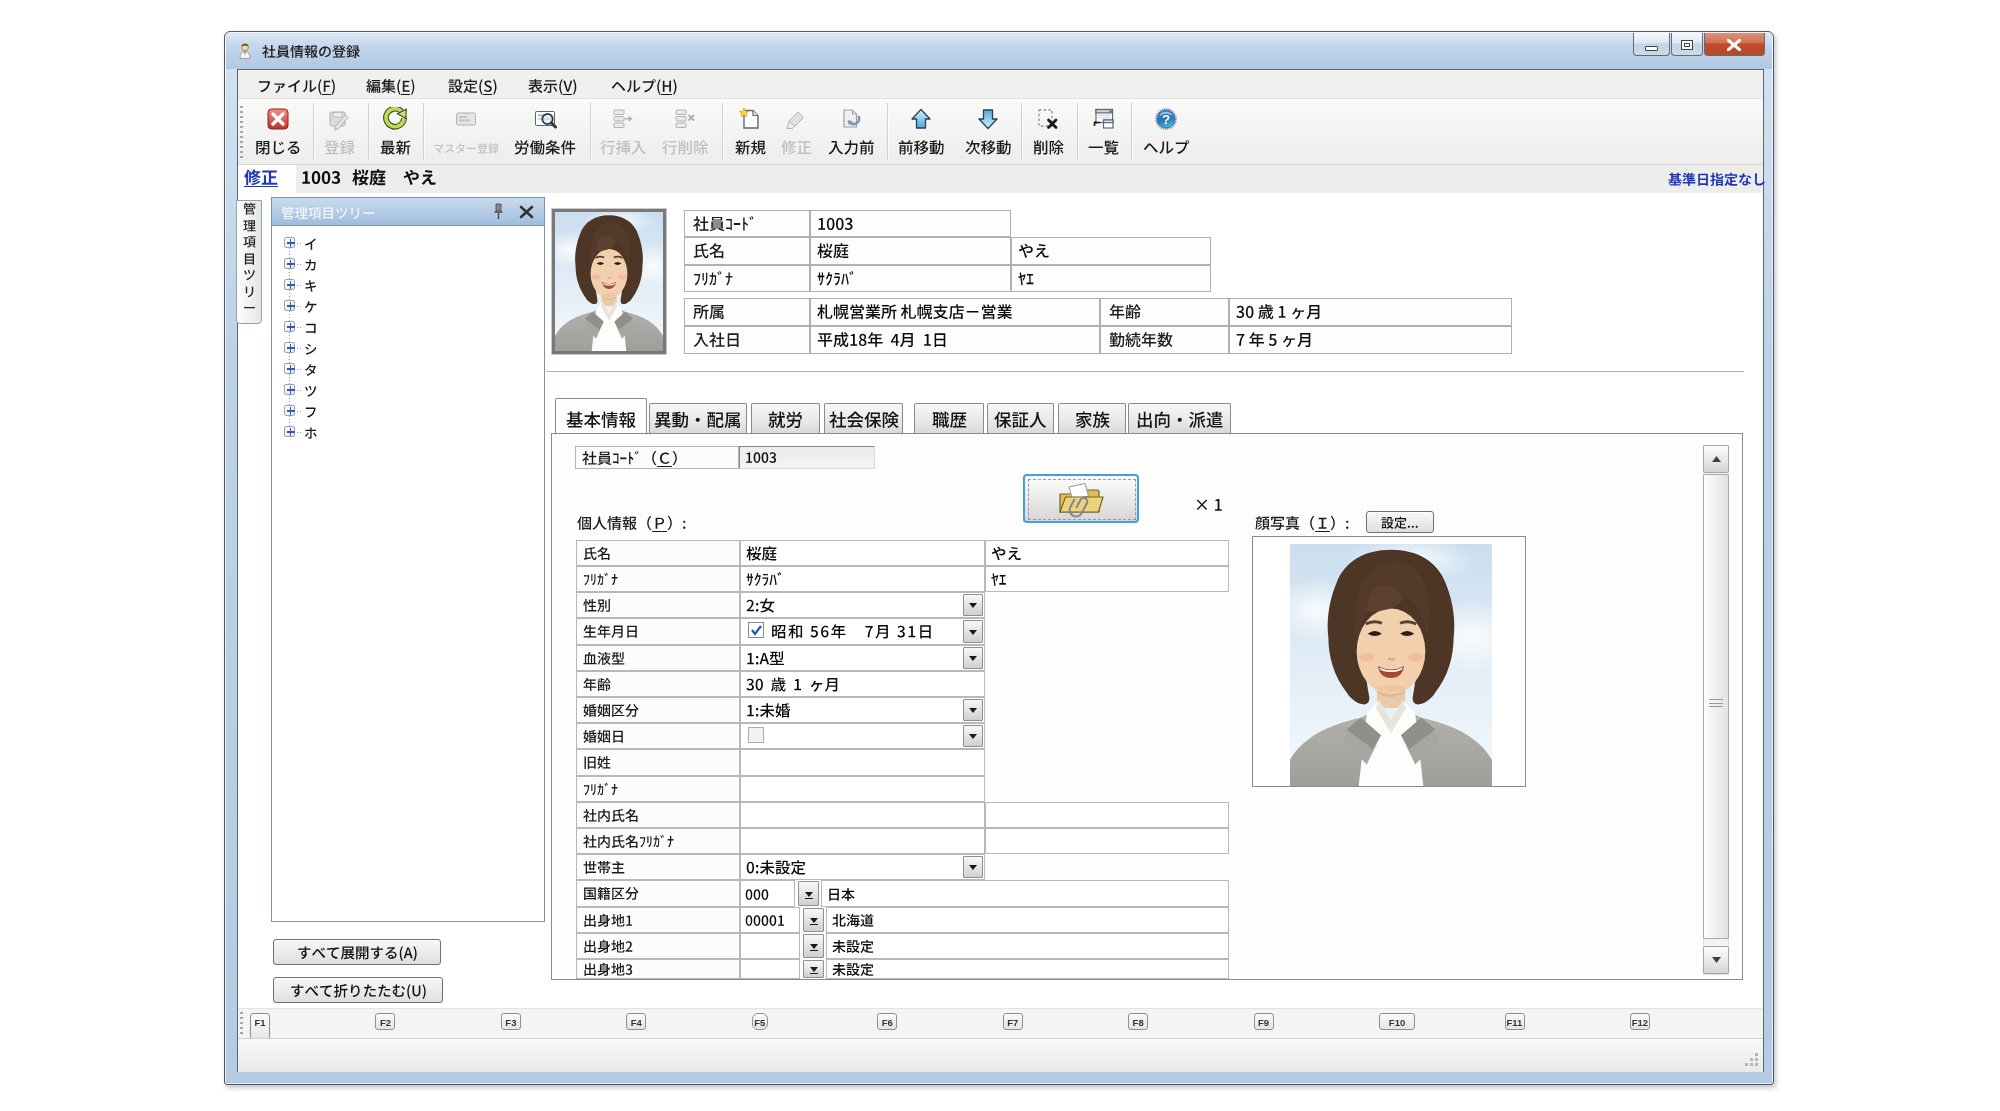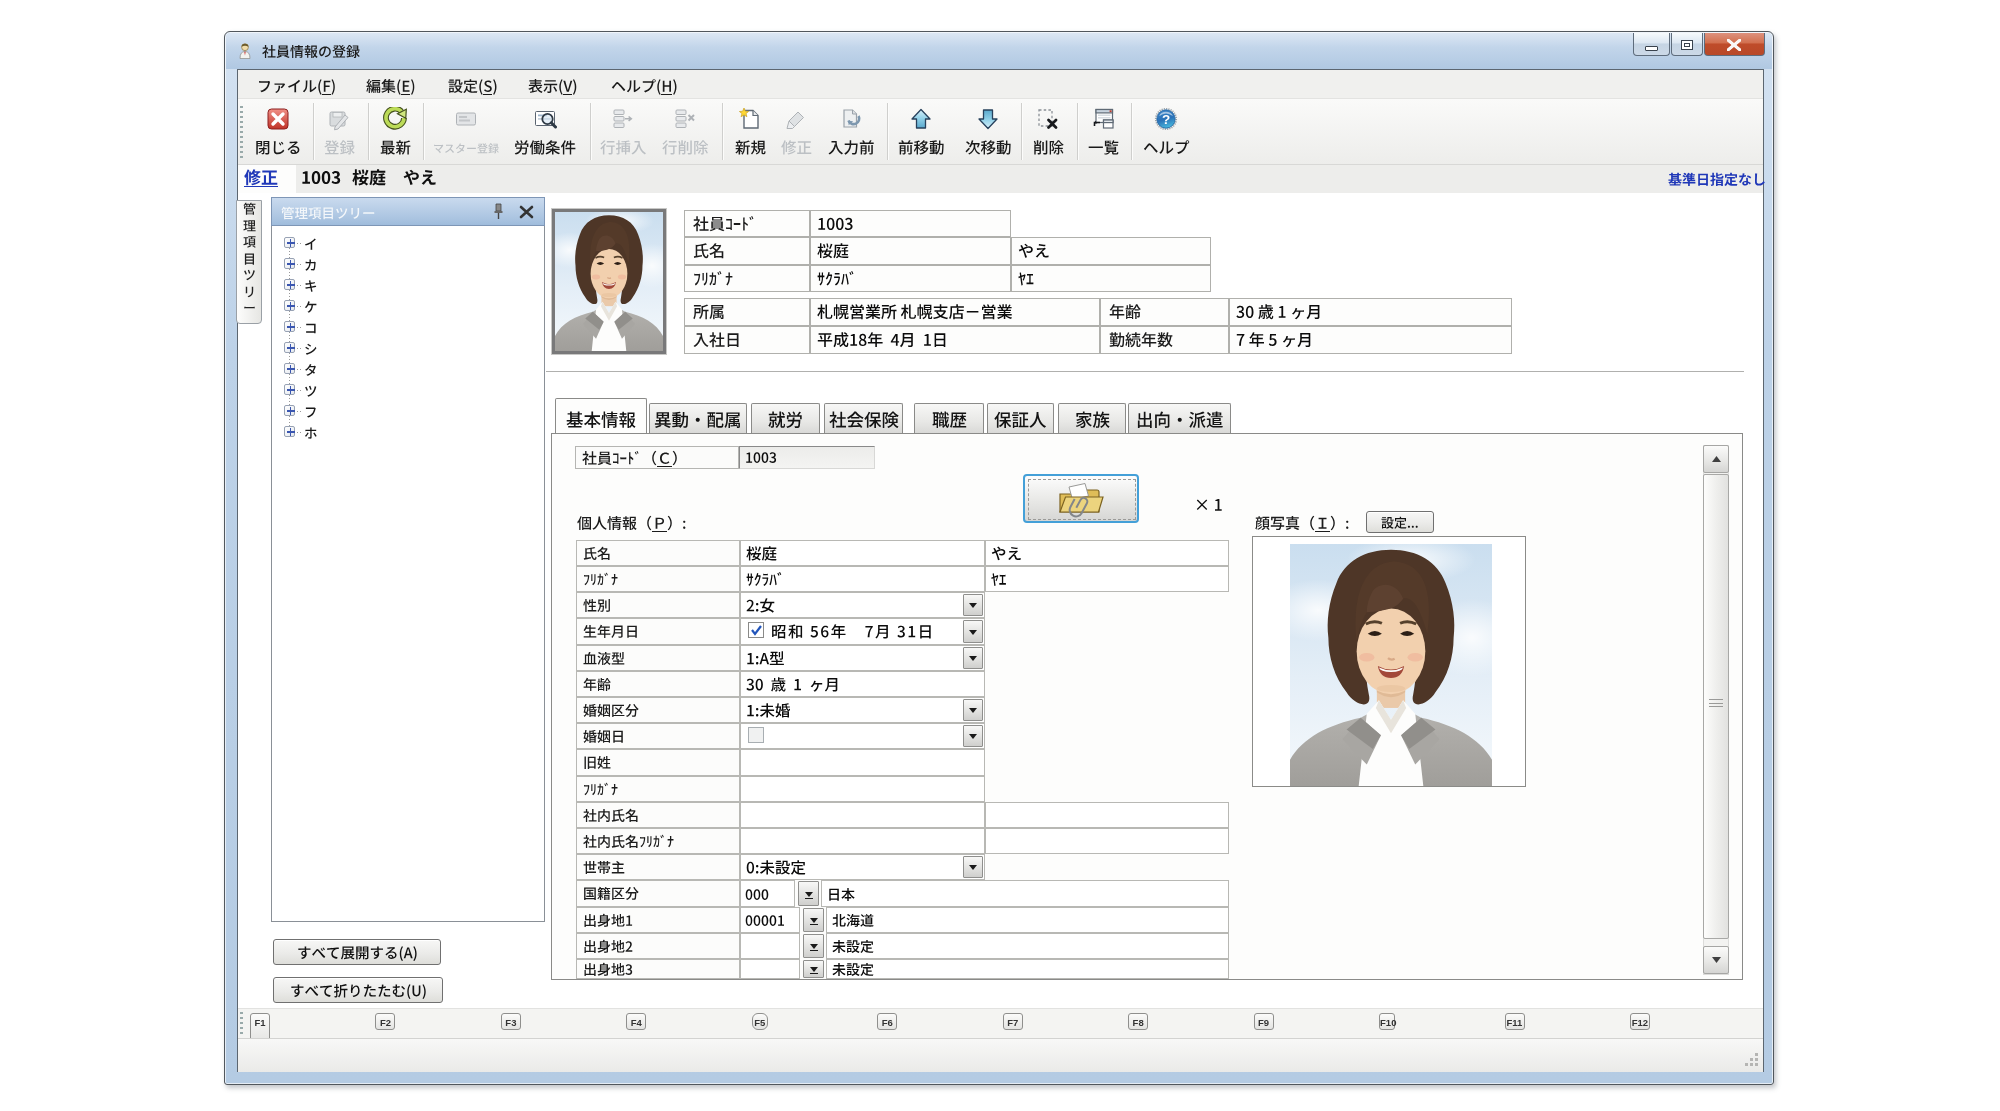--- a/index.html
+++ b/index.html
@@ -786,21 +786,21 @@
     <div style="position:absolute;left:240px;top:1012px;width:3px;height:23px;background:repeating-linear-gradient(180deg,#9aa 0,#9aa 2px,transparent 2px,transparent 5px)"></div>
     <div style="position:absolute;left:250px;top:1013px;width:20px;height:31px;background:linear-gradient(180deg,#fbfbfa,#e4e4e2);border:1px solid #8f8f8d;border-radius:3px;font:bold 9.5px 'Liberation Sans',sans-serif;color:#333;text-align:center;line-height:17px">F1</div>
     <div style="position:absolute;left:375.45px;top:1013px;width:20px;height:17px;background:linear-gradient(180deg,#fbfbfa,#e4e4e2);border:1px solid #8f8f8d;border-radius:3px;font:bold 9.5px 'Liberation Sans',sans-serif;color:#333;text-align:center;line-height:17px">F2</div>
     <div style="position:absolute;left:500.9px;top:1013px;width:20px;height:17px;background:linear-gradient(180deg,#fbfbfa,#e4e4e2);border:1px solid #8f8f8d;border-radius:3px;font:bold 9.5px 'Liberation Sans',sans-serif;color:#333;text-align:center;line-height:17px">F3</div>
     <div style="position:absolute;left:626.35px;top:1013px;width:20px;height:17px;background:linear-gradient(180deg,#fbfbfa,#e4e4e2);border:1px solid #8f8f8d;border-radius:3px;font:bold 9.5px 'Liberation Sans',sans-serif;color:#333;text-align:center;line-height:17px">F4</div>
     <div style="position:absolute;left:751.8px;top:1013px;width:16px;height:17px;background:linear-gradient(180deg,#fbfbfa,#e4e4e2);border:1px solid #8f8f8d;border-radius:6px;font:bold 9.5px 'Liberation Sans',sans-serif;color:#333;text-align:center;line-height:17px">F5</div>
     <div style="position:absolute;left:877.25px;top:1013px;width:20px;height:17px;background:linear-gradient(180deg,#fbfbfa,#e4e4e2);border:1px solid #8f8f8d;border-radius:3px;font:bold 9.5px 'Liberation Sans',sans-serif;color:#333;text-align:center;line-height:17px">F6</div>
     <div style="position:absolute;left:1002.7px;top:1013px;width:20px;height:17px;background:linear-gradient(180deg,#fbfbfa,#e4e4e2);border:1px solid #8f8f8d;border-radius:3px;font:bold 9.5px 'Liberation Sans',sans-serif;color:#333;text-align:center;line-height:17px">F7</div>
     <div style="position:absolute;left:1128.15px;top:1013px;width:20px;height:17px;background:linear-gradient(180deg,#fbfbfa,#e4e4e2);border:1px solid #8f8f8d;border-radius:3px;font:bold 9.5px 'Liberation Sans',sans-serif;color:#333;text-align:center;line-height:17px">F8</div>
     <div style="position:absolute;left:1253.6px;top:1013px;width:20px;height:17px;background:linear-gradient(180deg,#fbfbfa,#e4e4e2);border:1px solid #8f8f8d;border-radius:3px;font:bold 9.5px 'Liberation Sans',sans-serif;color:#333;text-align:center;line-height:17px">F9</div>
-    <div style="position:absolute;left:1379.05px;top:1013px;width:16px;height:17px;background:linear-gradient(180deg,#fbfbfa,#e4e4e2);border:1px solid #8f8f8d;border-radius:3px;font:bold 9.5px 'Liberation Sans',sans-serif;color:#333;text-align:center;line-height:17px">F10</div>
+    <div style="position:absolute;left:1379.05px;top:1013px;width:36px;height:17px;background:linear-gradient(180deg,#fbfbfa,#e4e4e2);border:1px solid #8f8f8d;border-radius:3px;font:bold 9.5px 'Liberation Sans',sans-serif;color:#333;text-align:center;line-height:17px">F10</div>
     <div style="position:absolute;left:1504.5px;top:1013px;width:20px;height:17px;background:linear-gradient(180deg,#fbfbfa,#e4e4e2);border:1px solid #8f8f8d;border-radius:3px;font:bold 9.5px 'Liberation Sans',sans-serif;color:#333;text-align:center;line-height:17px">F11</div>
     <div style="position:absolute;left:1629.95px;top:1013px;width:20px;height:17px;background:linear-gradient(180deg,#fbfbfa,#e4e4e2);border:1px solid #8f8f8d;border-radius:3px;font:bold 9.5px 'Liberation Sans',sans-serif;color:#333;text-align:center;line-height:17px">F12</div>
     <div style="position:absolute;left:238px;top:1038px;width:1525px;height:34px;background:linear-gradient(180deg,#f8f8f7,#eaeae8);border-top:1px solid #d3d3d1"></div>
     <svg style="position:absolute;left:1744px;top:1052px" width="16" height="16" viewBox="0 0 16 16">
       <g fill="#b5b5b3">
         <rect x="11" y="11" width="3" height="3"></rect>
         <rect x="11" y="6" width="3" height="3"></rect>
         <rect x="11" y="1" width="3" height="3"></rect>
         <rect x="6" y="11" width="3" height="3"></rect>
         <rect x="6" y="6" width="3" height="3"></rect>

